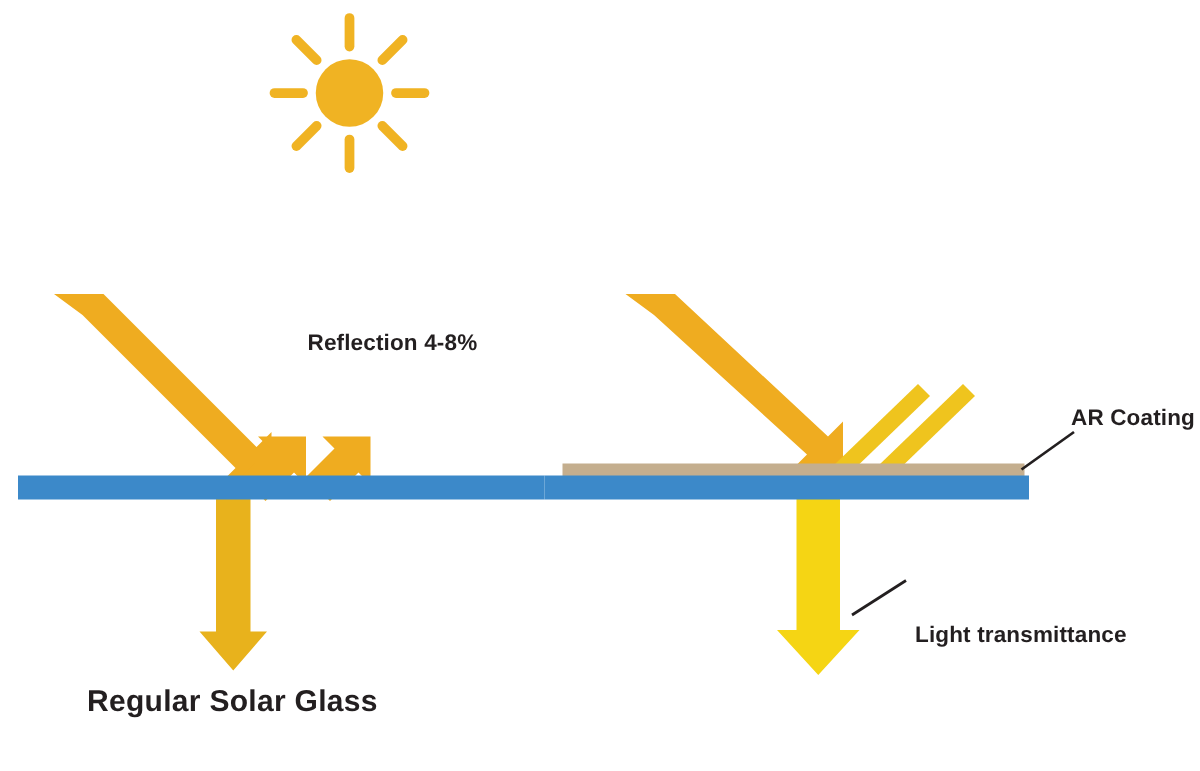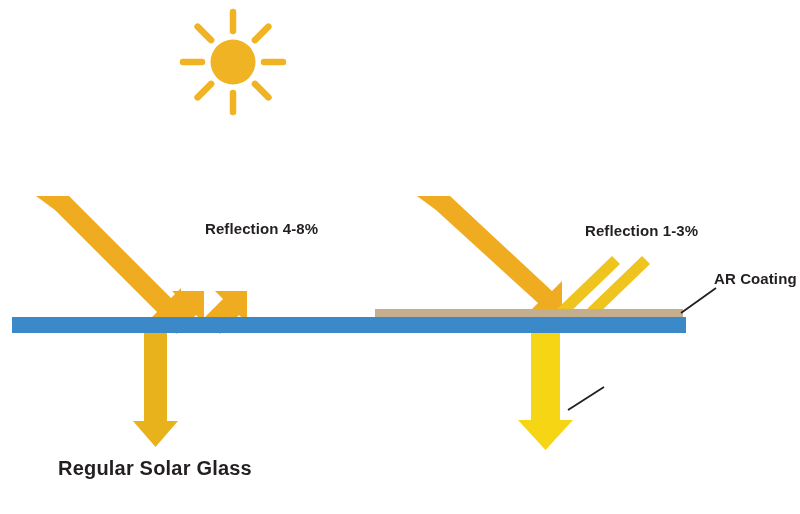--- a/index.html
+++ b/index.html
@@ -162,23 +162,23 @@
     <rect x="363" y="317" width="323" height="16" fill="#3C89C9"></rect>
 
     <line x1="681" y1="313" x2="716" y2="288" stroke="#231f20" stroke-width="1.8"></line>
 
     <line x1="568" y1="410" x2="604" y2="387" stroke="#231f20" stroke-width="1.8"></line>
 
   </svg>
 
   <div class="label label-annotation" id="reflection-left-label">Reflection 4-8%</div>
 
-  <div class="label label-annotation" id="reflection-right-label">Reflection 1-3%</div>
 
   <div class="label label-annotation" id="ar-coating-label">AR Coating</div>
 
   <div class="label label-annotation" id="transmittance-label">
+    <div>Light transmittance</div>
   </div>
 
   <div class="label label-title" id="title-left">Regular Solar Glass</div>
 
 
 </div>
 
 </body></html>

